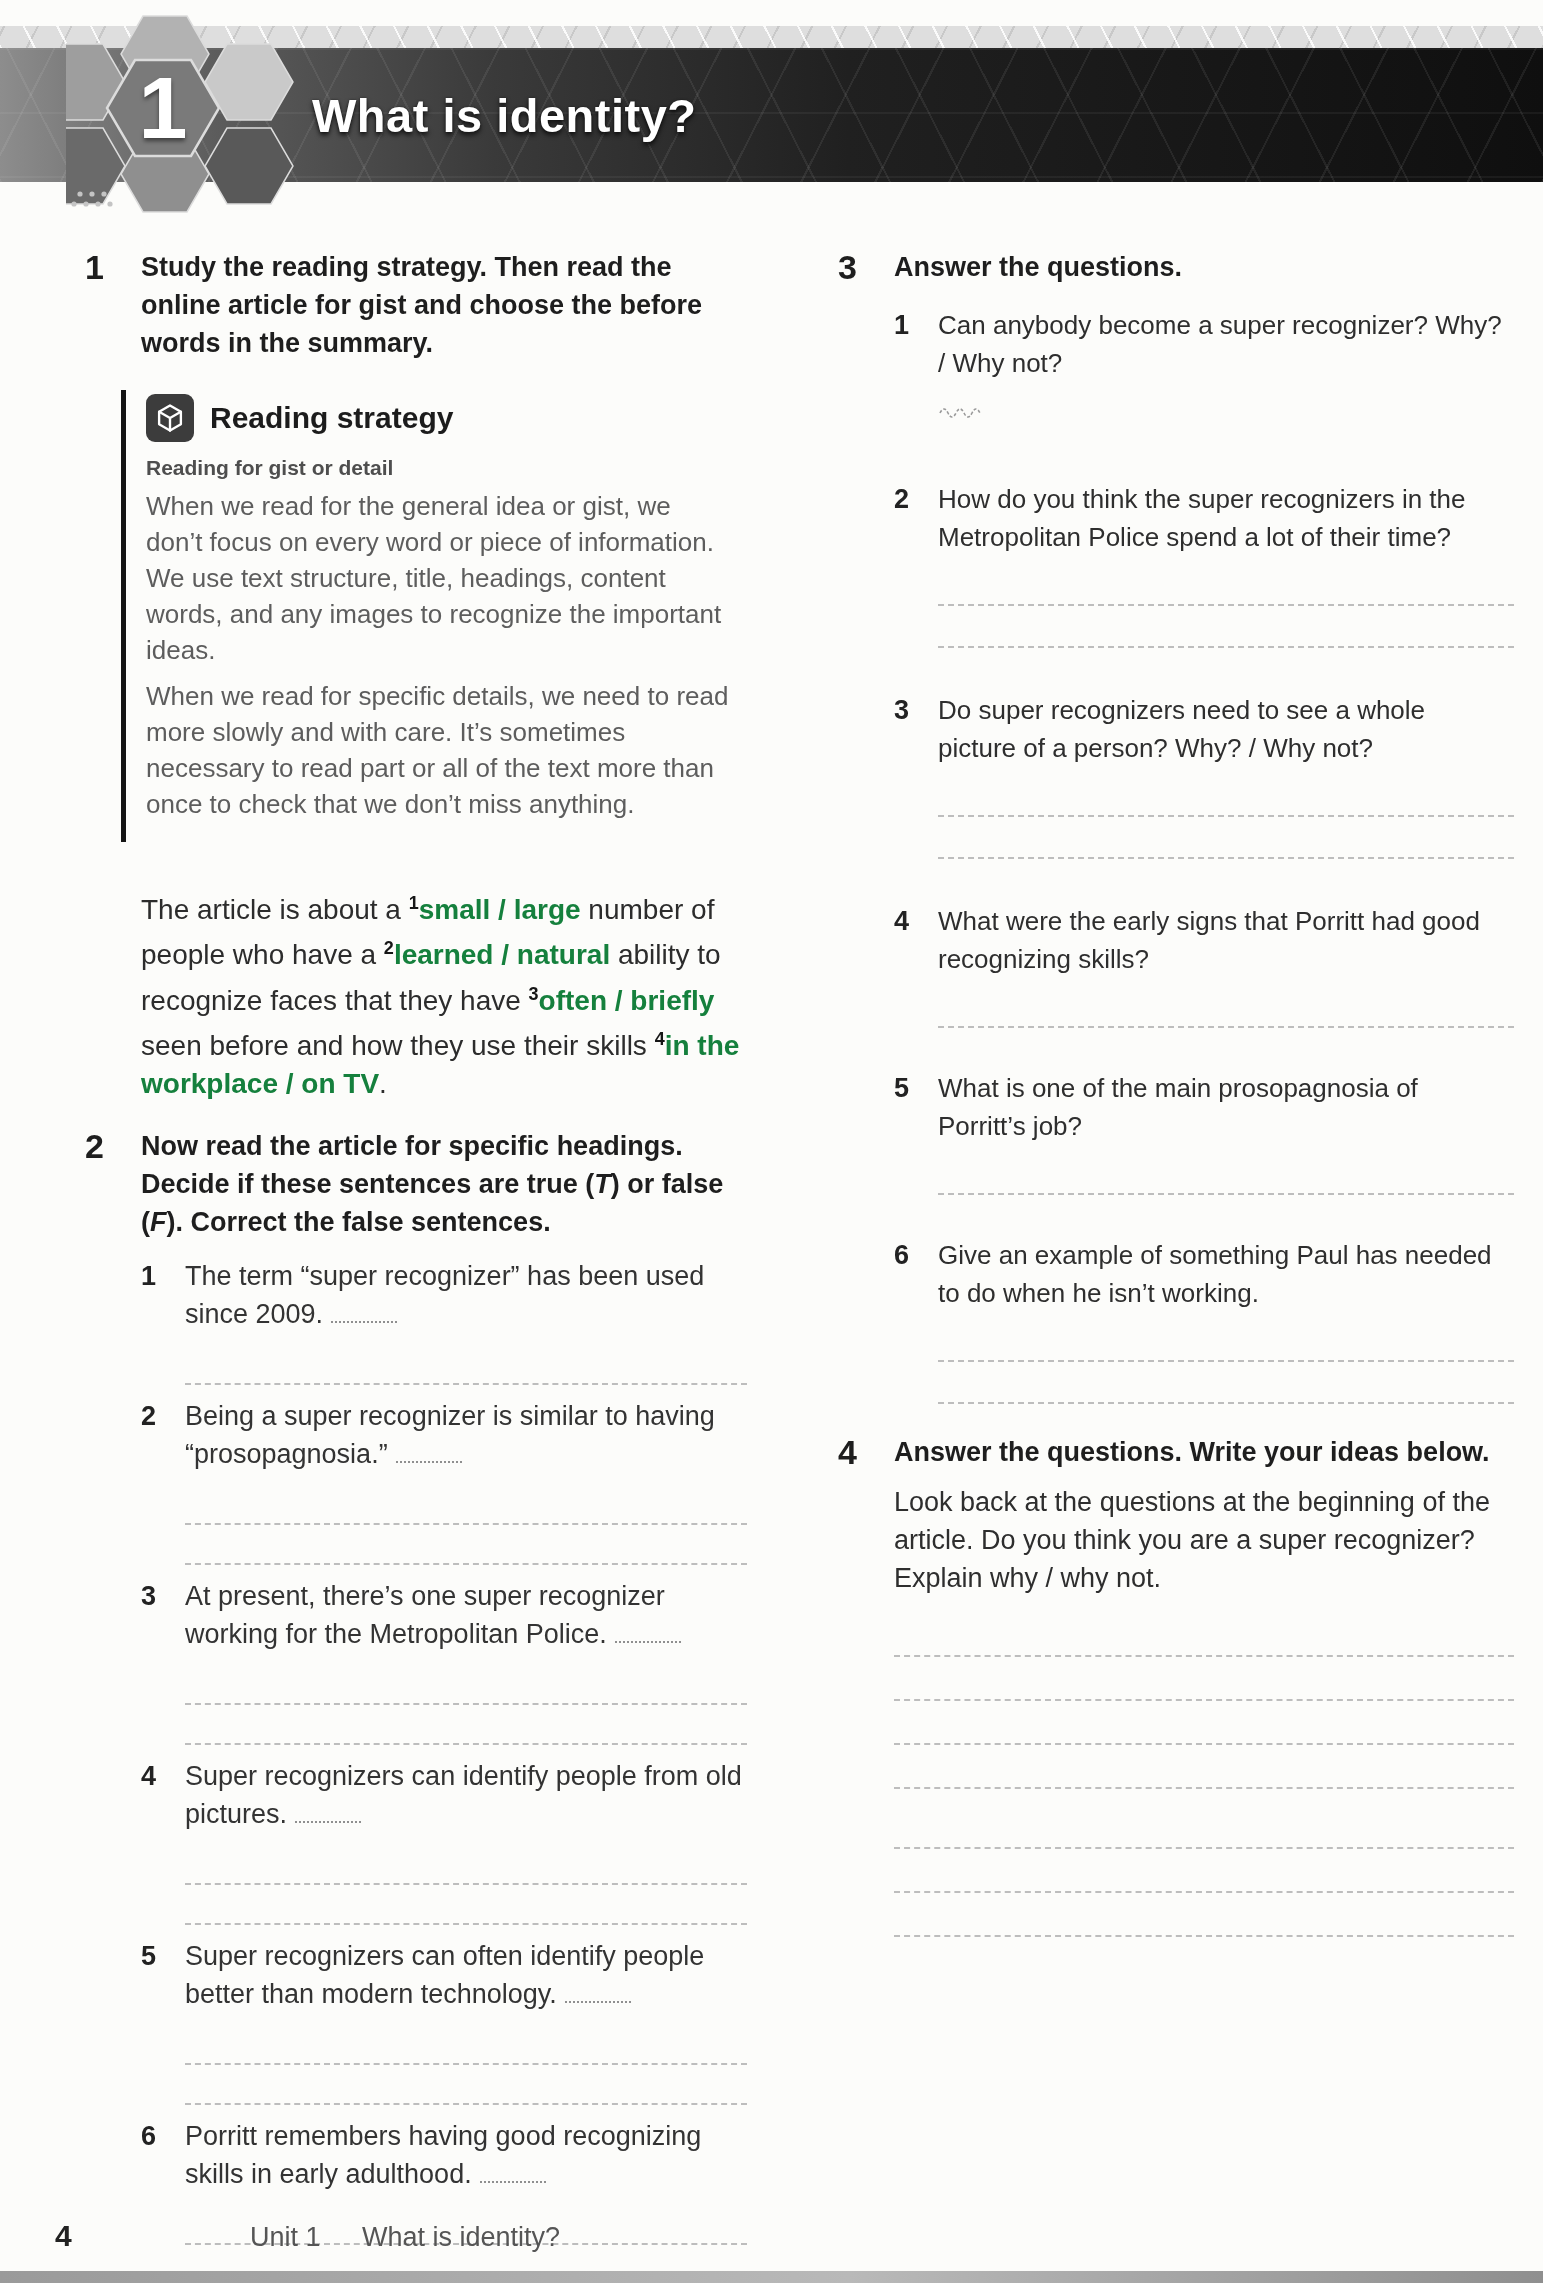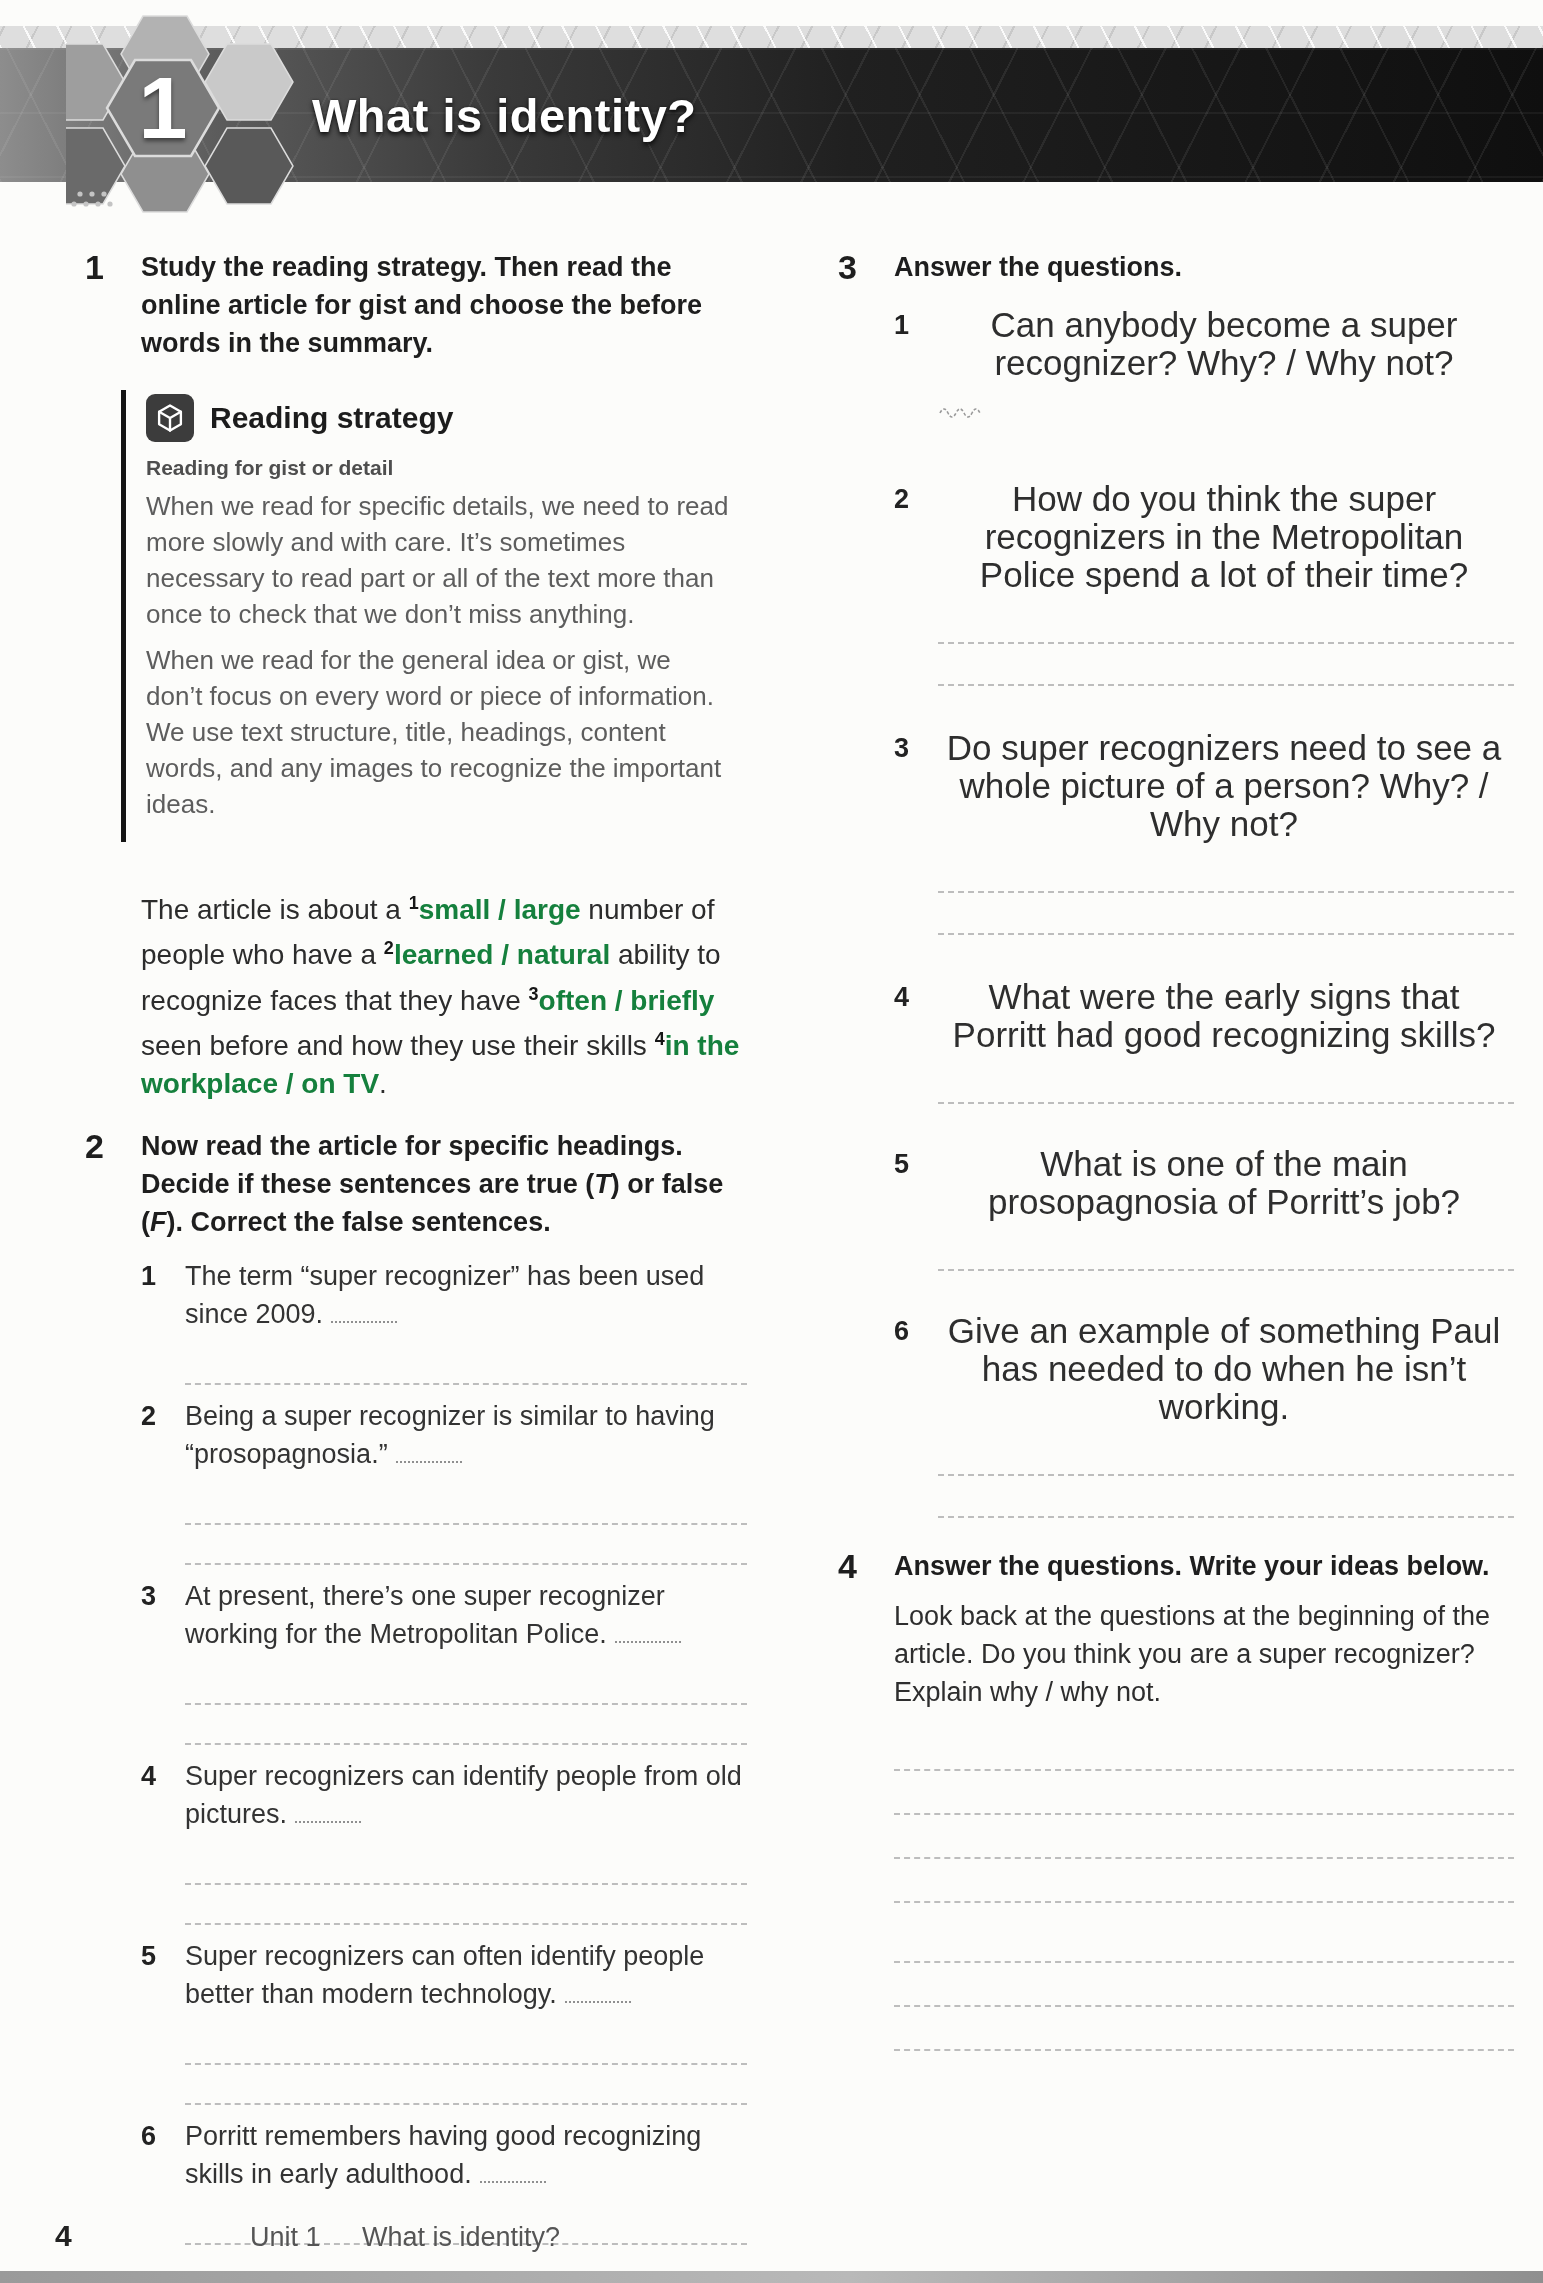--- a/index.html
+++ b/index.html
@@ -80,21 +80,21 @@
     display:inline-block; width:66px; height:20px; margin-left:8px; vertical-align:baseline;
     border-bottom:2px dotted #8f8f8f;
   }
   .lines { margin:6px 0 0 44px; }
   .tf-item-wrap { margin-bottom:12px; }
   .ans-line { height:40px; border-bottom:2px dashed #bdbdbd; }
 
   
   .q-block { margin-left:56px; }
   .q-item { display:flex; }
-  .q-item .qtext { font-size:35px; line-height:38px; color:#2e2e2e; width:572px;text-align:center; }
+  .q-item .qtext { font-size:26px; line-height:38px; color:#2e2e2e; width:572px; }
   .q-lines { margin:8px 0 0 44px; }
   .q-lines .ans-line { height:42px; }
   .squiggle-zone { height:78px; padding-top:22px; margin-left:44px; }
 
   .ex4-body { margin-left:56px; font-size:27px; line-height:38px; color:#2e2e2e; width:600px; }
   .ex4-lines { margin-left:56px; margin-top:16px; }
   .ex4-lines .ans-line { height:44px; }
 
   
   .footer { position:absolute; left:0; bottom:30px; width:100%; }
@@ -146,22 +146,22 @@
         <div class="strategy-head">
           <span class="strategy-icon">
             <svg width="30" height="30" viewBox="0 0 24 24" fill="none" stroke="#ffffff" stroke-width="1.9" stroke-linejoin="round" stroke-linecap="round">
               <path d="M12 2 L20.7 7 L20.7 17 L12 22 L3.3 17 L3.3 7 Z"></path>
               <path d="M12 12 L12 22 M12 12 L20.7 7 M12 12 L3.3 7"></path>
             </svg>
           </span>
           <h2 class="strategy-title">Reading strategy</h2>
         </div>
         <h3 class="strategy-sub">Reading for gist or detail</h3>
+        <p class="body">When we read for the general idea or gist, we don’t focus on every word or piece of information. We use text structure, title, headings, content words, and any images to recognize the important ideas.</p>
         <p class="body">When we read for specific details, we need to read more slowly and with care. It’s sometimes necessary to read part or all of the text more than once to check that we don’t miss anything.</p>
-        <p class="body">When we read for the general idea or gist, we don’t focus on every word or piece of information. We use text structure, title, headings, content words, and any images to recognize the important ideas.</p>
       </aside>
 
       <p class="summary"><span>The article is about a </span><sup>1</sup><span class="b">small / large</span><span> number of people who have a </span><sup>2</sup><span class="b">learned / natural</span><span> ability to recognize faces that they have </span><sup>3</sup><span class="b">often / briefly</span><span> seen before and how they use their skills </span><sup>4</sup><span class="b">in the workplace / on TV</span><span>.</span></p>
     </div>
 
     <div>
       <div class="ex-head" style="margin-bottom:14px;">
         <span class="ex-num">2</span>
         <p class="ex-instr"><span>Now read the article for specific headings. Decide if these sentences are true (</span><span class="it">T</span><span>) or false (</span><span class="it">F</span><span>). Correct the false sentences.</span></p>
       </div>

